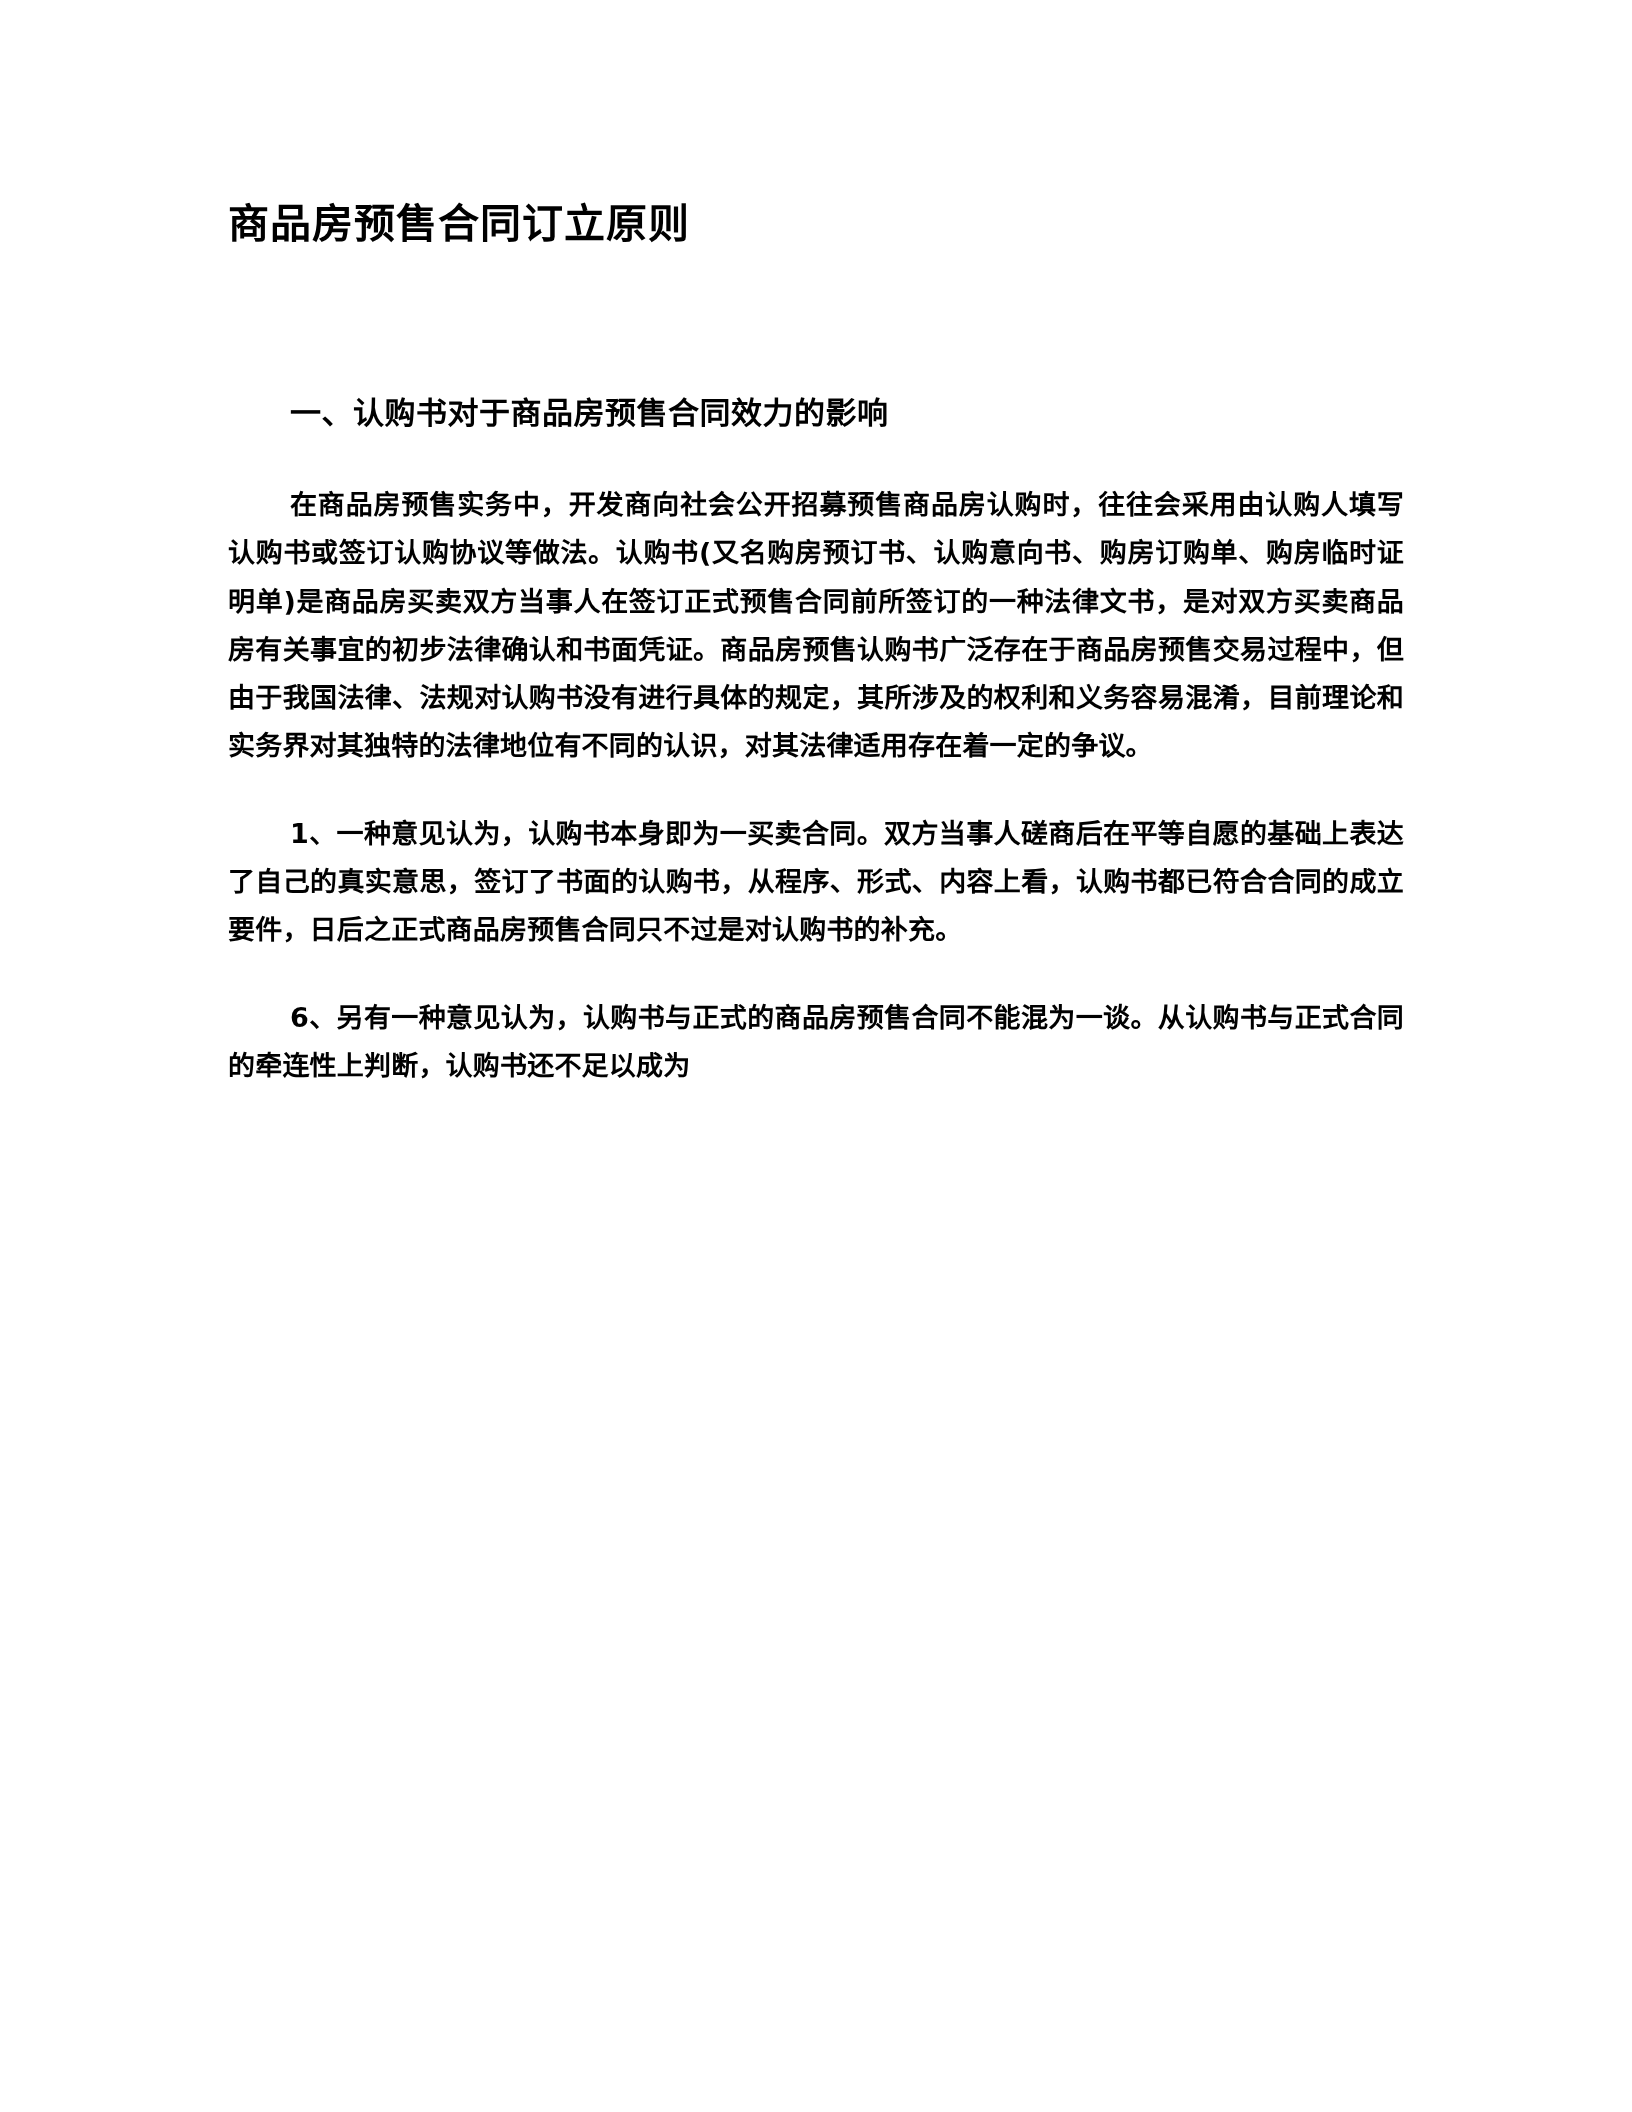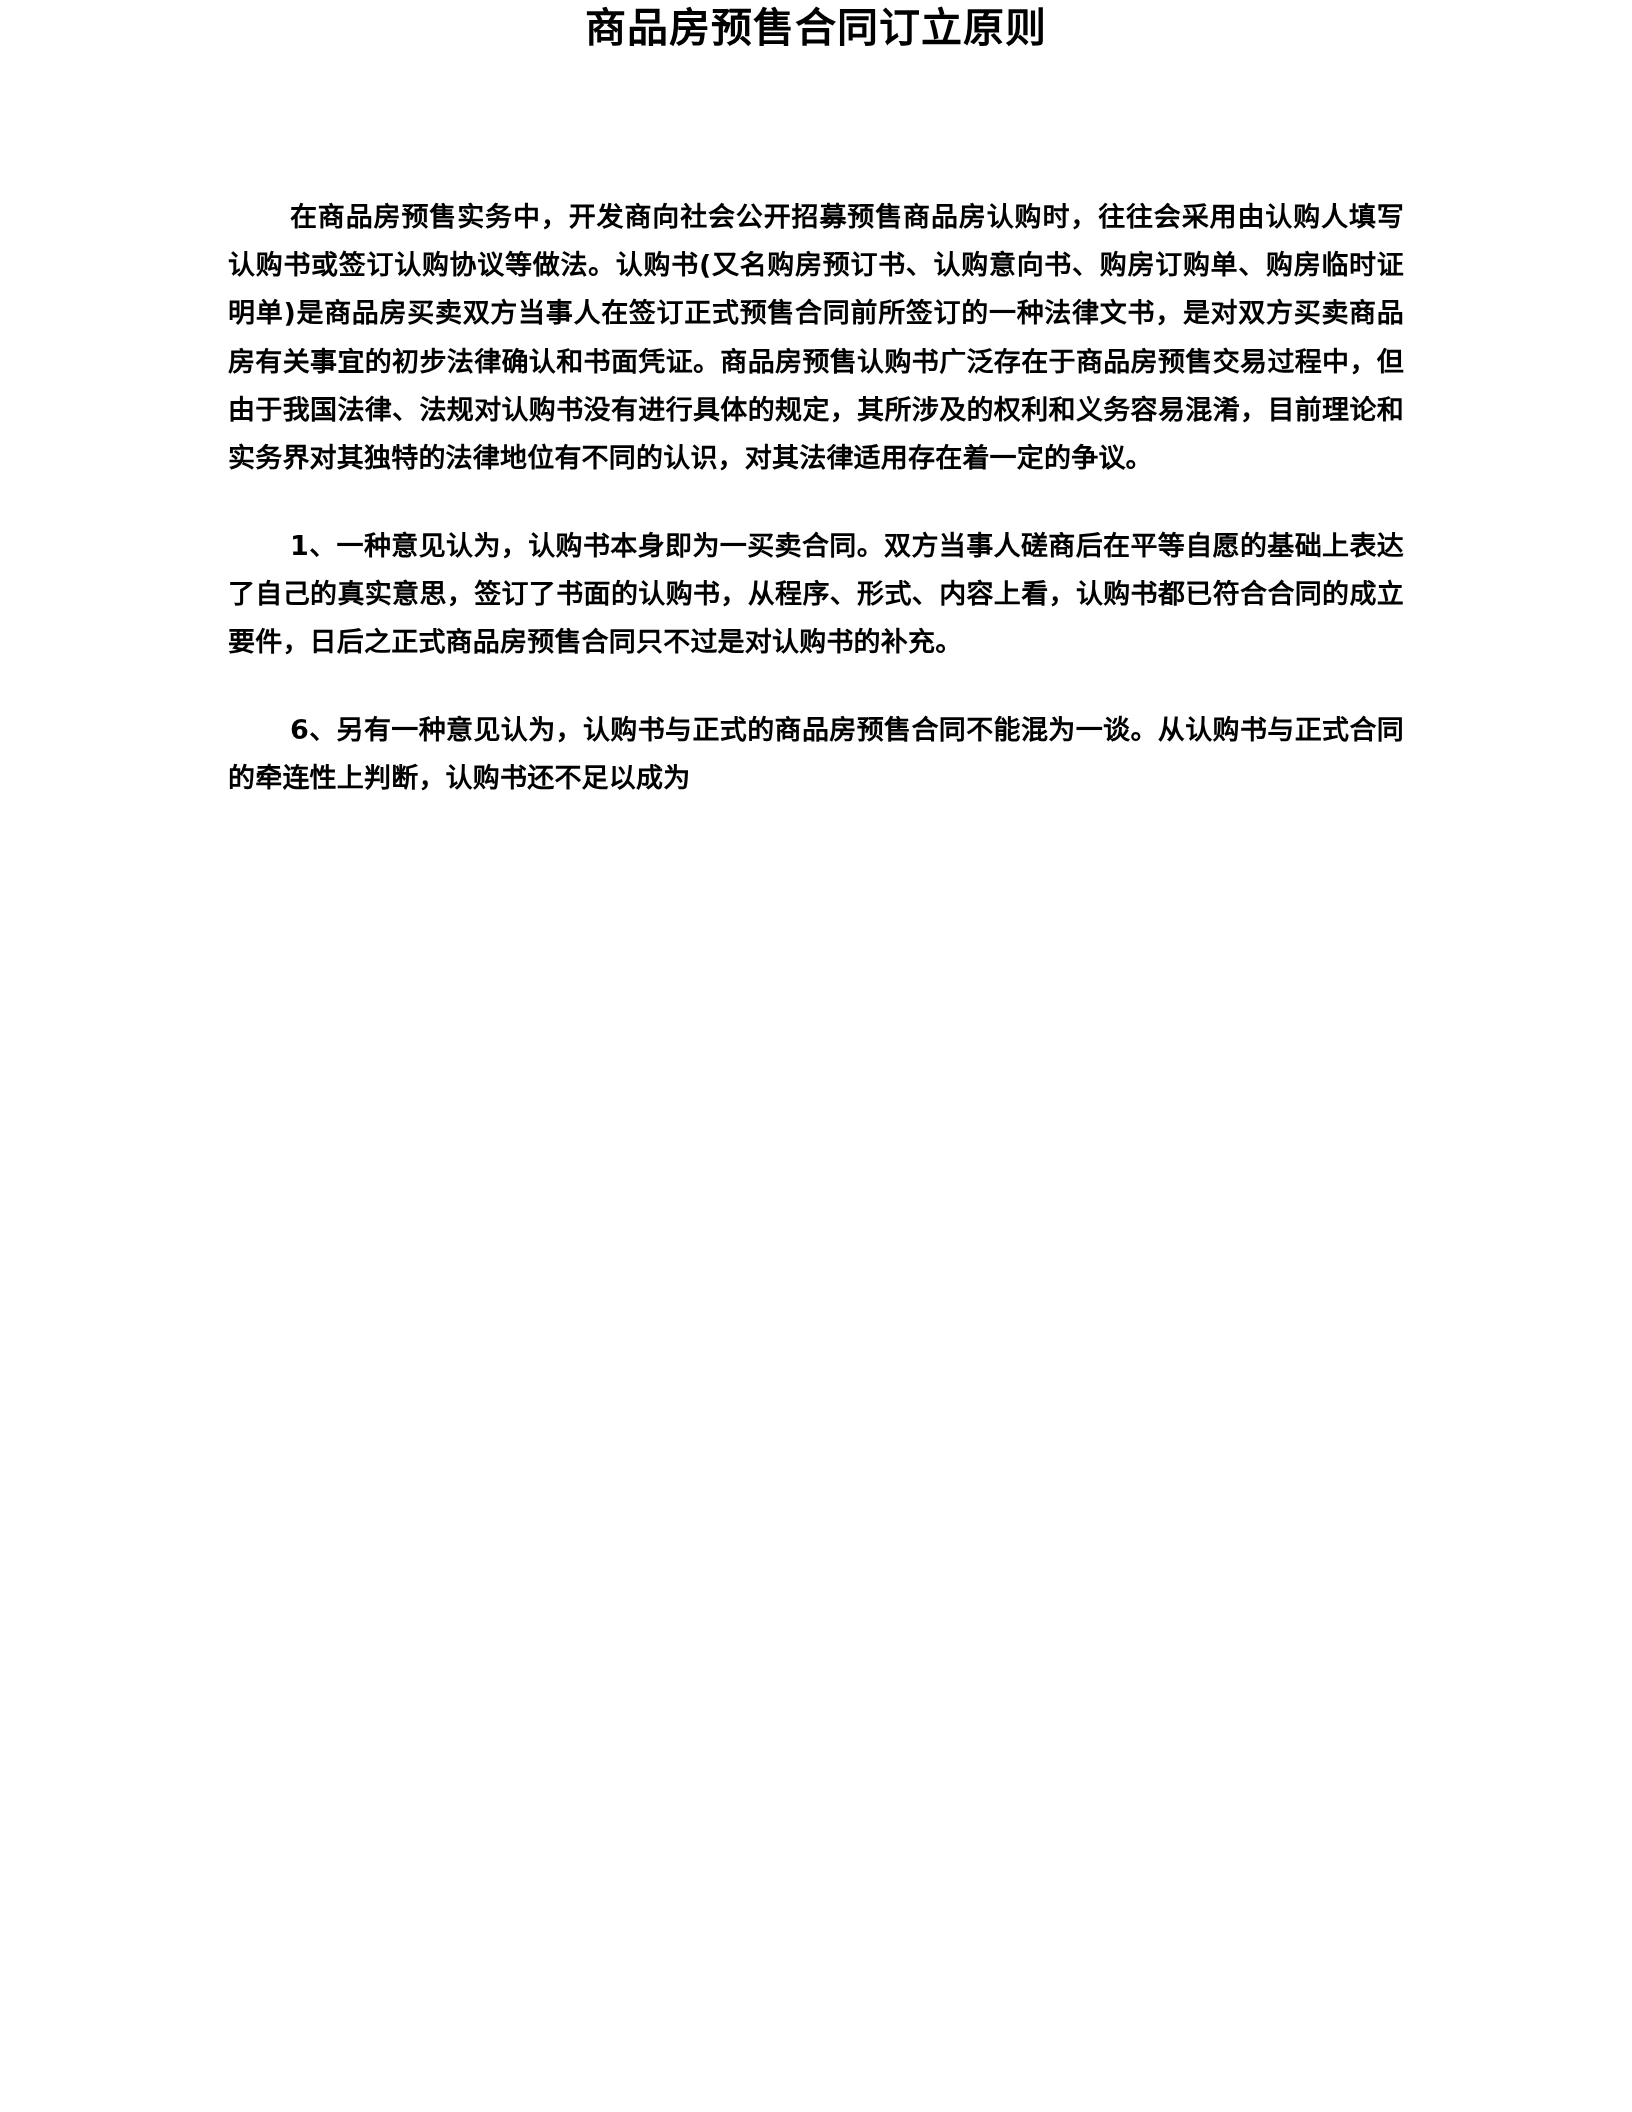--- a/index.html
+++ b/index.html
@@ -17,21 +17,21 @@
   .page {
     position: relative;
     width: 1632px;
     height: 2112px;
     background: #ffffff;
     box-sizing: border-box;
     padding: 0 228px;
   }
   .doc-title {
     margin: 0;
-    text-align: center;
+    padding-top: 196px;
     font-size: 41px;
     font-weight: 700;
     letter-spacing: 1px;
     line-height: 1.4;
   }
   .body-block {
     margin-top: 136px;
   }
   .section-heading {
     font-size: 31px;
@@ -57,20 +57,21 @@
 </style>
 </head>
 <body>
 
 <div class="page">
 
   <h1 class="doc-title">商品房预售合同订立原则</h1>
 
   <div class="body-block">
 
+    <p class="section-heading">一、认购书对于商品房预售合同效力的影响</p>
 
     <p class="para">在商品房预售实务中，开发商向社会公开招募预售商品房认购时，往往会采用由认购人填写认购书或签订认购协议等做法。认购书(又名购房预订书、认购意向书、购房订购单、购房临时证明单)是商品房买卖双方当事人在签订正式预售合同前所签订的一种法律文书，是对双方买卖商品房有关事宜的初步法律确认和书面凭证。商品房预售认购书广泛存在于商品房预售交易过程中，但由于我国法律、法规对认购书没有进行具体的规定，其所涉及的权利和义务容易混淆，目前理论和实务界对其独特的法律地位有不同的认识，对其法律适用存在着一定的争议。</p>
 
     <p class="para">1、一种意见认为，认购书本身即为一买卖合同。双方当事人磋商后在平等自愿的基础上表达了自己的真实意思，签订了书面的认购书，从程序、形式、内容上看，认购书都已符合合同的成立要件，日后之正式商品房预售合同只不过是对认购书的补充。</p>
 
     <p class="para">6、另有一种意见认为，认购书与正式的商品房预售合同不能混为一谈。从认购书与正式合同的牵连性上判断，认购书还不足以成为</p>
 
   </div>
 
 </div>

